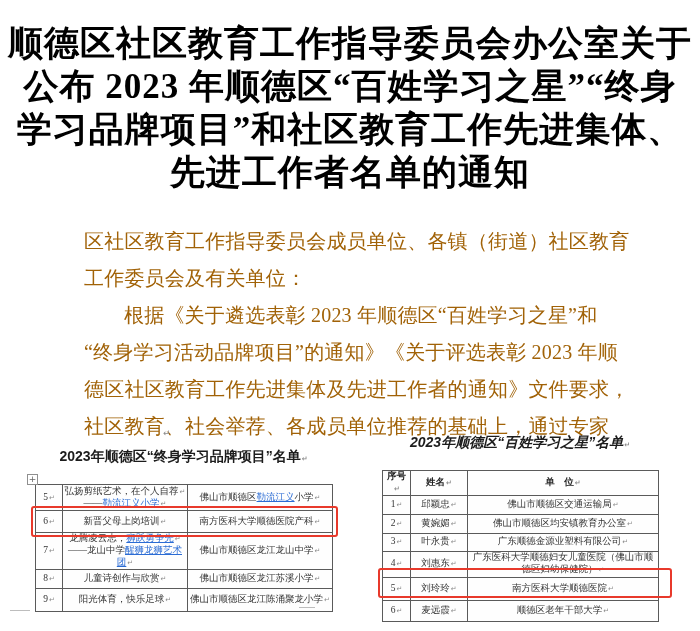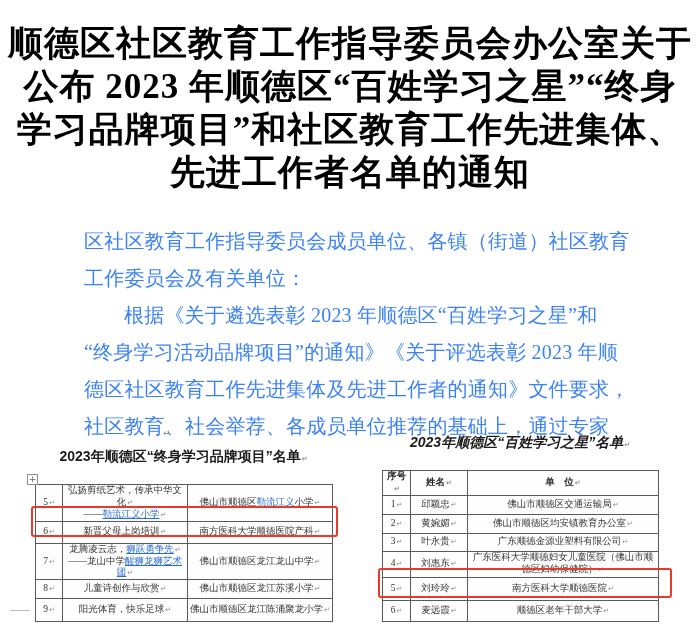--- a/index.html
+++ b/index.html
@@ -5,21 +5,21 @@
   html,body{margin:0;padding:0;background:#fff;}
   .page{position:relative;width:700px;height:631px;background:#ffffff;overflow:hidden;
         font-family:"Liberation Serif","DejaVu Serif",serif;}
 
   
   .doc-title{position:absolute;top:22px;left:0;right:0;text-align:center;
              font-weight:bold;font-size:35px;line-height:43px;color:#000;letter-spacing:1px;}
 
   
   .doc-body{position:absolute;top:223px;left:84px;width:542px;
-            font-size:20px;line-height:37px;color:#3b82f6;letter-spacing:0.2px;}
+            font-size:20px;line-height:37px;color:#a16207;letter-spacing:0.2px;}
   .doc-body .line{white-space:nowrap;}
   .doc-body .indent{text-indent:2em;}
 
   
   .tbl-title{position:absolute;text-align:center;
              font-family:"Liberation Sans","DejaVu Sans",sans-serif;
              font-weight:bold;color:#1c1c1c;font-size:14px;white-space:nowrap;}
   .tbl-sub{position:absolute;text-align:center;
            font-family:"Liberation Sans","DejaVu Sans",sans-serif;
            font-weight:bold;color:#3b3b3b;font-size:9px;letter-spacing:1px;white-space:nowrap;margin-top:48px;}
@@ -74,21 +74,21 @@
   <table class="shot" style="left:35px;top:484px;width:297px;">
     <colgroup>
         <col style="width:27px">
         <col style="width:125px">
         <col style="width:145px">
       </colgroup>
     <tbody>
         <tr style="height:26px;">
       <td><span>5</span><span class="rm">↵</span></td>
       <td>
-        <span>弘扬剪纸艺术，传承中华文化</span><span class="rm">↵</span><br>
+        <span>弘扬剪纸艺术，在个人自荐</span><span class="rm">↵</span><br>
         <span>——</span><span class="lk">勒流江义小学</span><span class="rm">↵</span>
       </td>
       <td>
         <span>佛山市顺德区</span><span class="lk">勒流江义</span><span>小学</span><span class="rm">↵</span>
       </td>
     </tr>
     <tr style="height:22px;">
       <td><span>6</span><span class="rm">↵</span></td>
       <td><span>新晋父母上岗培训</span><span class="rm">↵</span></td>
       <td><span>南方医科大学顺德医院产科</span><span class="rm">↵</span></td>

